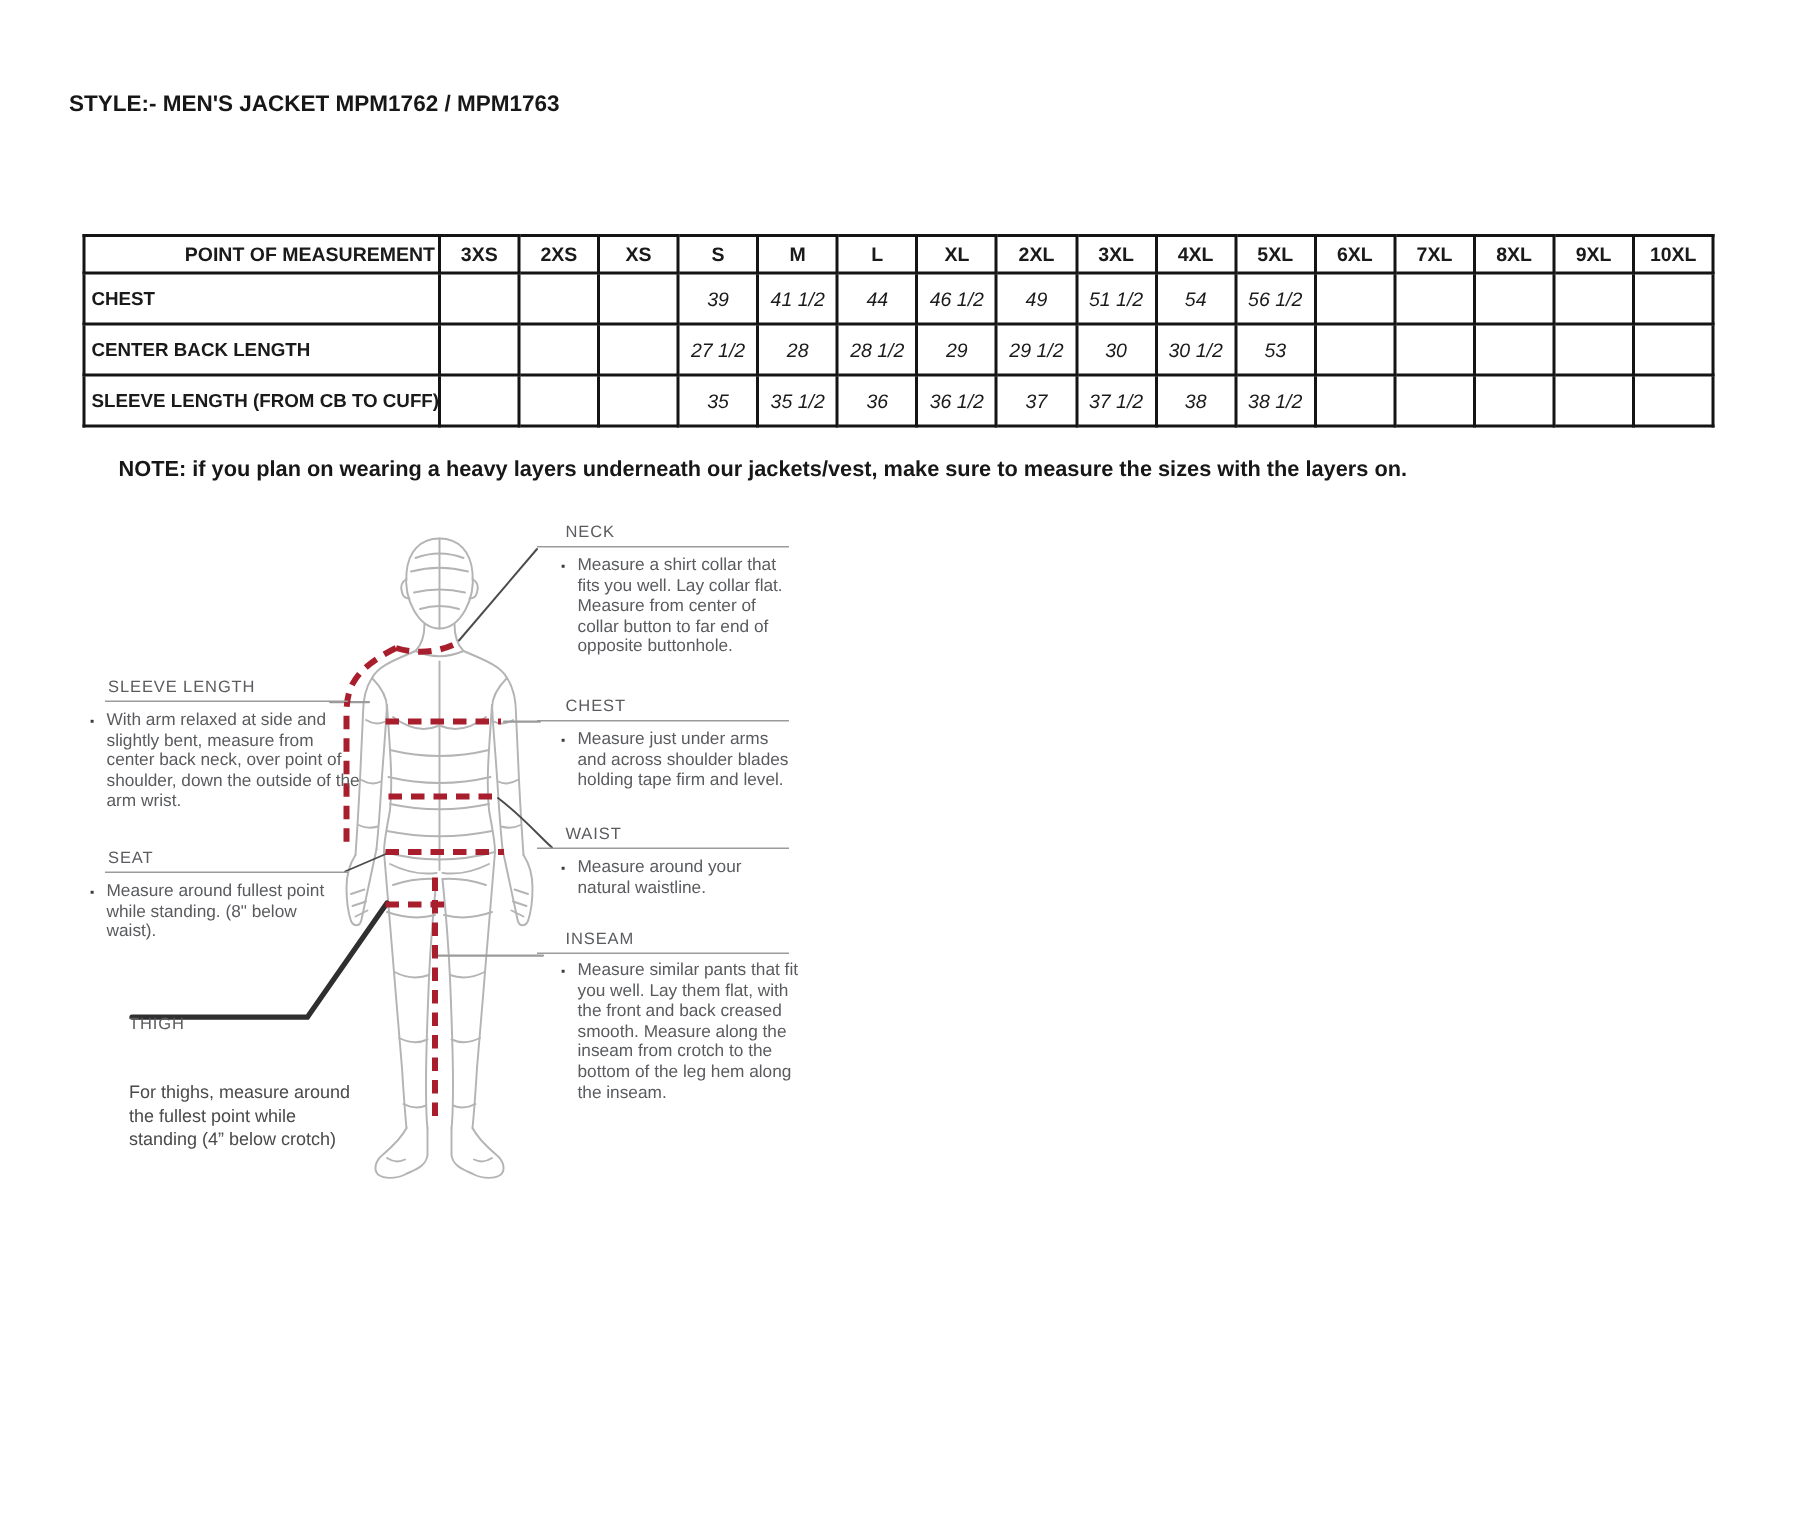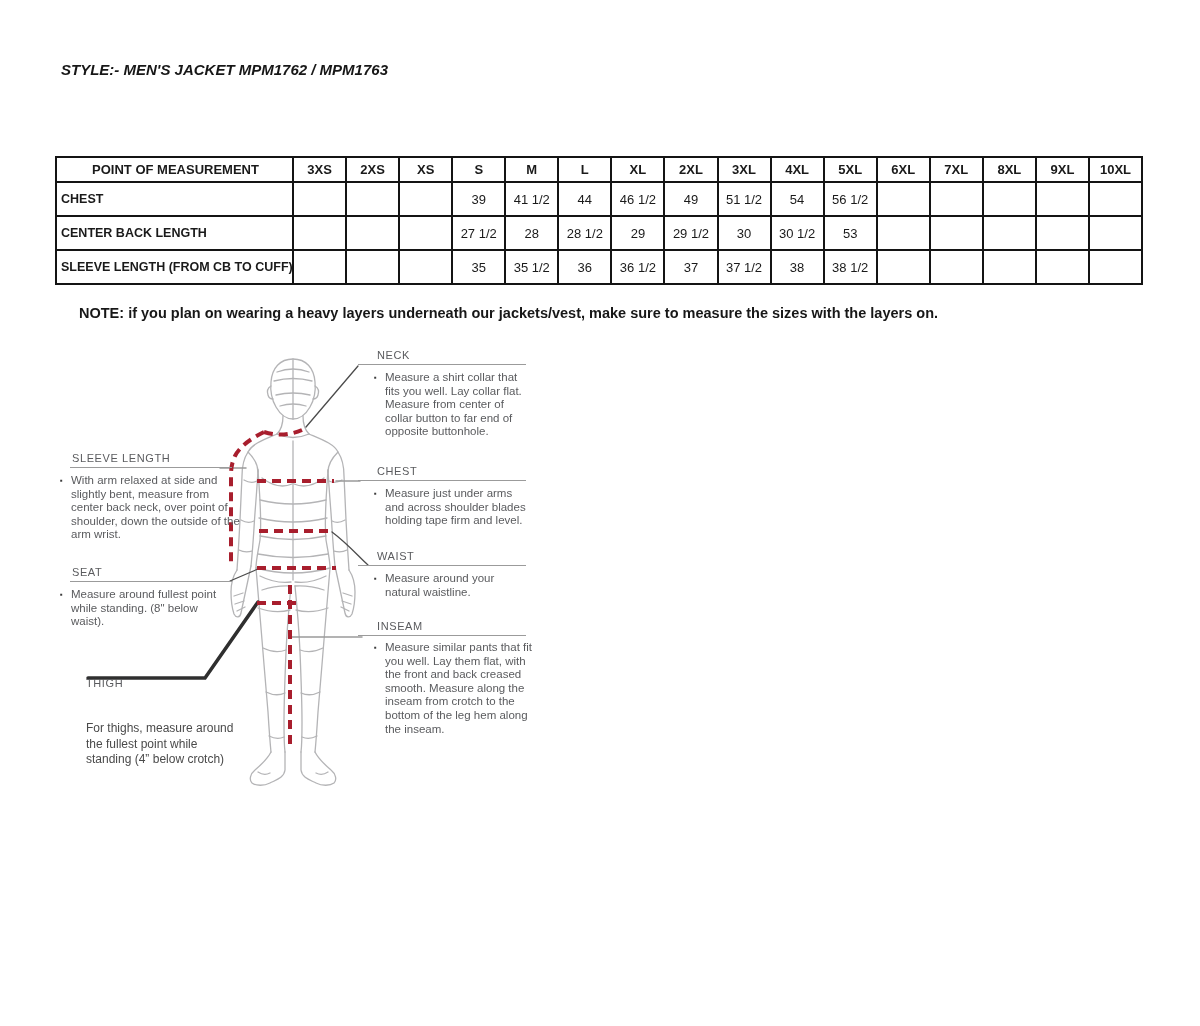--- a/index.html
+++ b/index.html
@@ -7,42 +7,42 @@
   body {
     width: 1200px; height: 1026px;
     background: #ffffff;
     position: relative;
     font-family: "Liberation Sans", sans-serif;
     color: #1a1a1a;
     overflow: hidden;
   }
 
   
-  .doc-header { position: absolute; left: 61px; top: 56px; font-style: italic; }
+  .doc-header { position: absolute; left: 46px; top: 56px; }
   .doc-header .line { font-weight: bold; font-size: 15px; color: #171717; line-height: 28px; }
 
   
   table.size-table {
     position: absolute; left: 55px; top: 156px;
     width: 1088px;
     border-collapse: collapse;
     table-layout: fixed;
   }
   table.size-table th, table.size-table td {
     border: 2px solid #141414;
     font-size: 13px;
     padding: 0 2px;
     overflow: hidden;
     white-space: nowrap;
   }
   table.size-table thead th { height: 25px; font-weight: bold; text-align: center; }
-  table.size-table thead th.pom { text-align: center; padding-left: 4px; }
+  table.size-table thead th.pom { text-align: right; padding-left: 4px; }
   table.size-table tbody tr { height: 34px; }
   table.size-table tbody td.row-label { font-weight: bold; text-align: left; padding-left: 4px; font-size: 12.5px; }
-  table.size-table tbody td.val { text-align: center; font-weight: normal; }
+  table.size-table tbody td.val { text-align: center; font-weight: normal; font-style: italic; }
 
   
   .note-line {
     position: absolute; left: 57px; top: 305px;
     font-weight: bold; font-size: 14.5px; color: #171717; margin-left: 22px;
   }
 
   
   .guide-svg { position: absolute; left: 0; top: 330px; width: 620px; height: 480px; }
 

